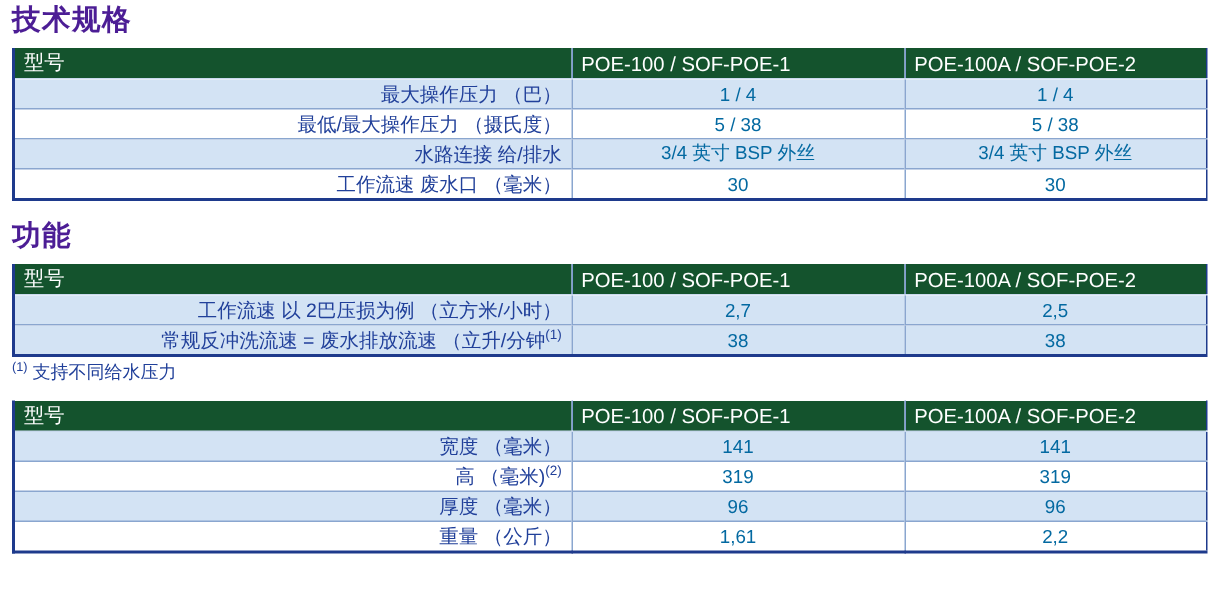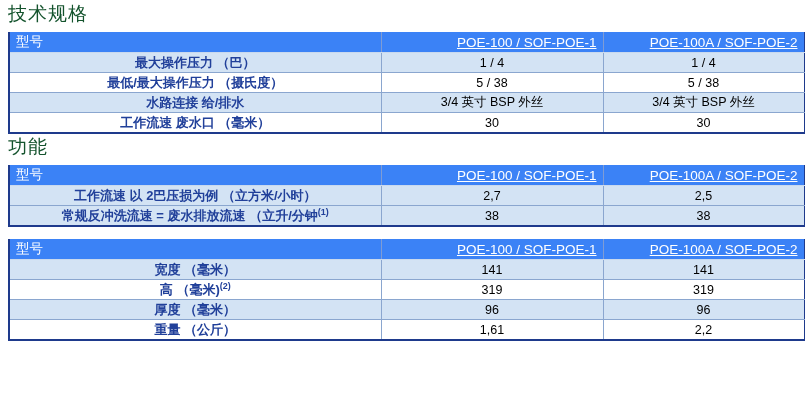--- a/index.html
+++ b/index.html
@@ -7,68 +7,67 @@
     background: #ffffff;
     font-family: "Liberation Sans", "DejaVu Sans", sans-serif;
   }
   body {
     width: 811px; height: 408px;
     box-sizing: border-box;
     padding: 2px 8px 0 8px;
     overflow: hidden;
   }
   .spec-section { margin: 0; }
-  .spec-section.gap-sm { margin-top: 1px; }
+  .spec-section.gap-sm { margin-top: 12px; }
   .spec-section.gap-lg { margin-top: 12px; }
   .section-title {
     font-size: 19px;
     line-height: 23px;
-    font-weight: normal;
-    color: #14532d;
+    font-weight: bold;
+    color: #4c1d95;
     margin: 0 0 7px 0;
     letter-spacing: 1px;
   }
   table.spec-table {
     border-collapse: collapse;
     table-layout: fixed;
     width: 795px;
     border-left: 2px solid #1e3a8c;
     border-right: 1px solid #1e3a8c;
     border-bottom: 2px solid #1e3a8c;
   }
   table.spec-table thead th {
-    background: #3b82f6;
+    background: #14532d;
     color: #ffffff;
     font-weight: normal;
     font-size: 13.5px;
     height: 20px;
     padding: 0 6px;
     border-bottom: 1px solid #c9d9ee;
     white-space: nowrap;
     overflow: hidden;
   }
   th.label-col { text-align: left; }
-  th.model-col { text-align: right; border-left: 1px solid #7f9cd4; text-decoration: underline; }
+  th.model-col { text-align: left; border-left: 1px solid #7f9cd4; }
   table.spec-table tbody td {
     height: 19px;
     padding: 0 6px;
     white-space: nowrap;
     overflow: hidden;
   }
   tbody tr.alt   { background: #d3e3f4; }
   tbody tr.plain { background: #ffffff; }
   tbody tr + tr td { border-top: 1px solid #8aa6cf; }
   td.row-label {
     color: #21409a;
     font-size: 13px;
-    text-align: center;
-    font-weight: bold;
+    text-align: right;
   }
   td.row-value {
-    color: #000000;
+    color: #0369a1;
     font-size: 12.5px;
     text-align: center;
     border-left: 1px solid #8aa6cf;
   }
   sup.mark {
     font-size: 9px;
     vertical-align: super;
     line-height: 0;
   }
   .footnote {
@@ -143,20 +142,21 @@
             <td class="row-value">2,7</td>
             <td class="row-value">2,5</td>
           </tr>
           <tr class="alt">
             <td class="row-label">常规反冲洗流速 = 废水排放流速 （立升/分钟<sup class="mark">(1)</sup></td>
             <td class="row-value">38</td>
             <td class="row-value">38</td>
           </tr>
         </tbody>
       </table>
+      <div class="footnote"><sup class="mark">(1)</sup> 支持不同给水压力</div>
     </section>
     <section class="spec-section gap-lg">
       <table class="spec-table">
         <colgroup>
           <col style="width: 372px;">
           <col style="width: 222px;">
           <col style="width: 201px;">
         </colgroup>
         <thead>
           <tr>

